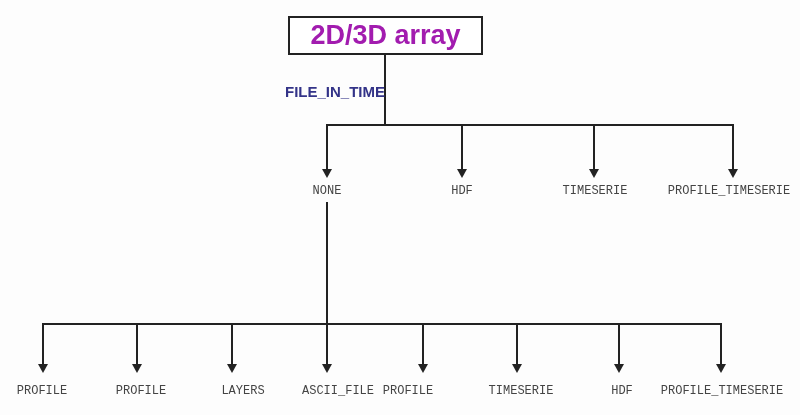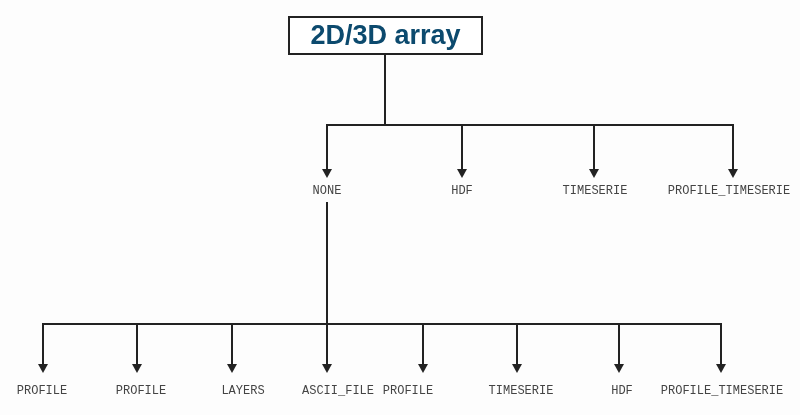--- a/index.html
+++ b/index.html
@@ -16,21 +16,21 @@
     background:var(--bg);
     overflow:hidden;
   }
   .root-box{
     position:absolute;
     left:288px;top:16px;
     width:191px;height:35px;
     border:2px solid var(--line);
     background:#ffffff;
     display:flex;align-items:center;justify-content:center;
-    font-size:27px;font-weight:bold;color:#0c4a6e;
+    font-size:27px;font-weight:bold;color:#a21caf;
     letter-spacing:0px;
   }
   .vline{position:absolute;width:2px;background:var(--line);}
   .hline{position:absolute;height:2px;background:var(--line);}
   .arrowhead{
     position:absolute;
     width:0;height:0;
     border-left:5px solid transparent;
     border-right:5px solid transparent;
     border-top:9px solid var(--line);
@@ -53,20 +53,21 @@
 <body>
 
 <div class="canvas">
 
   <div class="root-box">
     <span>2D/3D array</span>
   </div>
 
   <div class="vline" style="left:384px;top:55px;height:70px"></div>
 
+  <div class="edge-label" style="left:285px;top:83px">FILE_IN_TIME</div>
 
   <div class="hline" style="left:326px;top:124px;width:408px"></div>
 
   <div class="vline" style="left:326px;top:124px;height:45px"></div>
   <div class="arrowhead" style="left:322px;top:169px"></div>
 
   <div class="vline" style="left:461px;top:124px;height:45px"></div>
   <div class="arrowhead" style="left:457px;top:169px"></div>
 
   <div class="vline" style="left:593px;top:124px;height:45px"></div>

